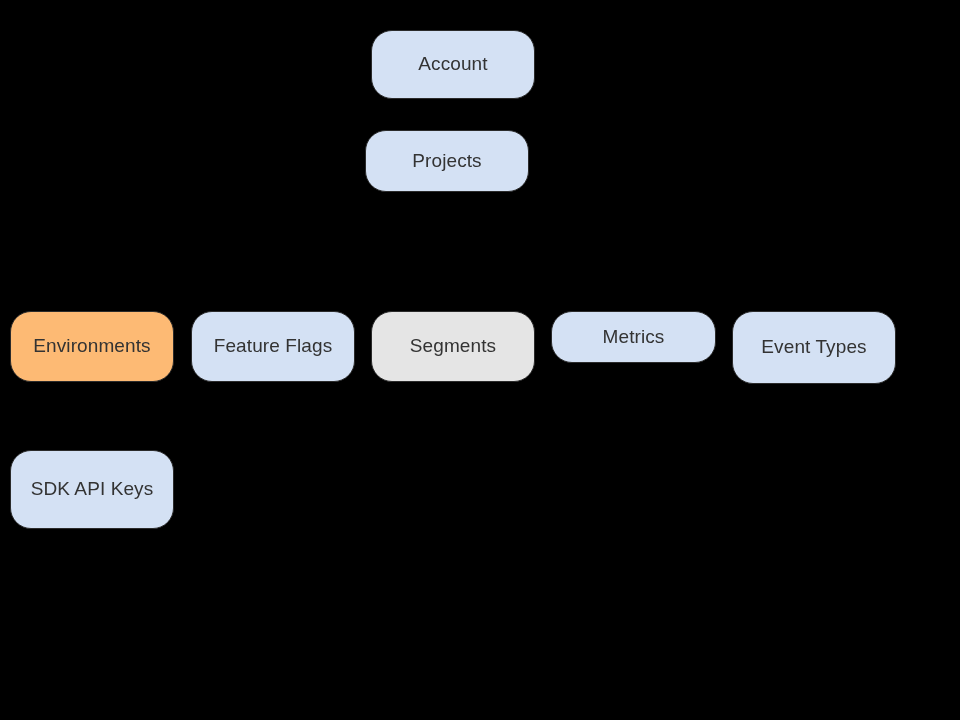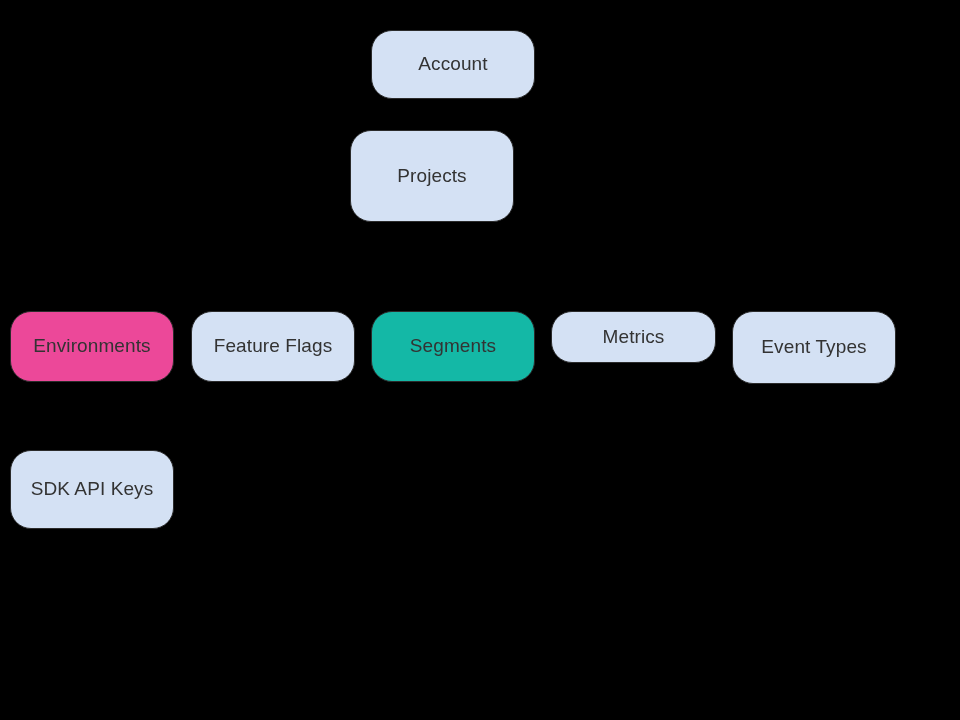--- a/index.html
+++ b/index.html
@@ -62,30 +62,30 @@
       <polyline points="453,201 453,256 273,256 273,311" fill="none" stroke="#000000" stroke-width="1"></polyline>
       <polyline points="453,201 453,311" fill="none" stroke="#000000" stroke-width="1"></polyline>
       <polyline points="453,201 453,256 633.5,256 633.5,311" fill="none" stroke="#000000" stroke-width="1"></polyline>
       <polyline points="453,201 453,256 814,256 814,311" fill="none" stroke="#000000" stroke-width="1"></polyline>
       <polyline points="92,382 92,450" fill="none" stroke="#000000" stroke-width="1"></polyline>
     </svg>
   <div id="node-layer">
       <div class="node" style="left: 371px; top: 30px; width: 164px; height: 69px; background: rgb(212, 225, 244); border-color: rgb(43, 43, 43); color: rgb(51, 51, 51);">
         <span class="node-label">Account</span>
       </div>
-      <div class="node" style="left: 350px; top: 130px; width: 164px; height: 92px; background: rgb(212, 225, 244); border-color: rgb(43, 43, 43); color: rgb(51, 51, 51);">
+      <div class="node" style="left: 365px; top: 130px; width: 164px; height: 62px; background: rgb(212, 225, 244); border-color: rgb(43, 43, 43); color: rgb(51, 51, 51);">
         <span class="node-label">Projects</span>
       </div>
-      <div class="node" style="left: 10px; top: 311px; width: 164px; height: 71px; background: #ec4899; border-color: rgb(43, 43, 43); color: rgb(51, 51, 51);">
+      <div class="node" style="left: 10px; top: 311px; width: 164px; height: 71px; background: #fdba74; border-color: rgb(43, 43, 43); color: rgb(51, 51, 51);">
         <span class="node-label">Environments</span>
       </div>
       <div class="node" style="left: 191px; top: 311px; width: 164px; height: 71px; background: rgb(212, 225, 244); border-color: rgb(43, 43, 43); color: rgb(51, 51, 51);">
         <span class="node-label">Feature Flags</span>
       </div>
-      <div class="node" style="left: 371px; top: 311px; width: 164px; height: 71px; background: #14b8a6; border-color: rgb(43, 43, 43); color: rgb(51, 51, 51);">
+      <div class="node" style="left: 371px; top: 311px; width: 164px; height: 71px; background: #e5e5e5; border-color: rgb(43, 43, 43); color: rgb(51, 51, 51);">
         <span class="node-label">Segments</span>
       </div>
       <div class="node" style="left: 551px; top: 311px; width: 165px; height: 52px; background: rgb(212, 225, 244); border-color: rgb(43, 43, 43); color: rgb(51, 51, 51);">
         <span class="node-label">Metrics</span>
       </div>
       <div class="node" style="left: 732px; top: 311px; width: 164px; height: 73px; background: rgb(212, 225, 244); border-color: rgb(43, 43, 43); color: rgb(51, 51, 51); text-align: right;">
         <span class="node-label">Event Types</span>
       </div>
       <div class="node" style="left: 10px; top: 450px; width: 164px; height: 79px; background: rgb(212, 225, 244); border-color: rgb(43, 43, 43); color: rgb(51, 51, 51);">
         <span class="node-label">SDK API Keys</span>

